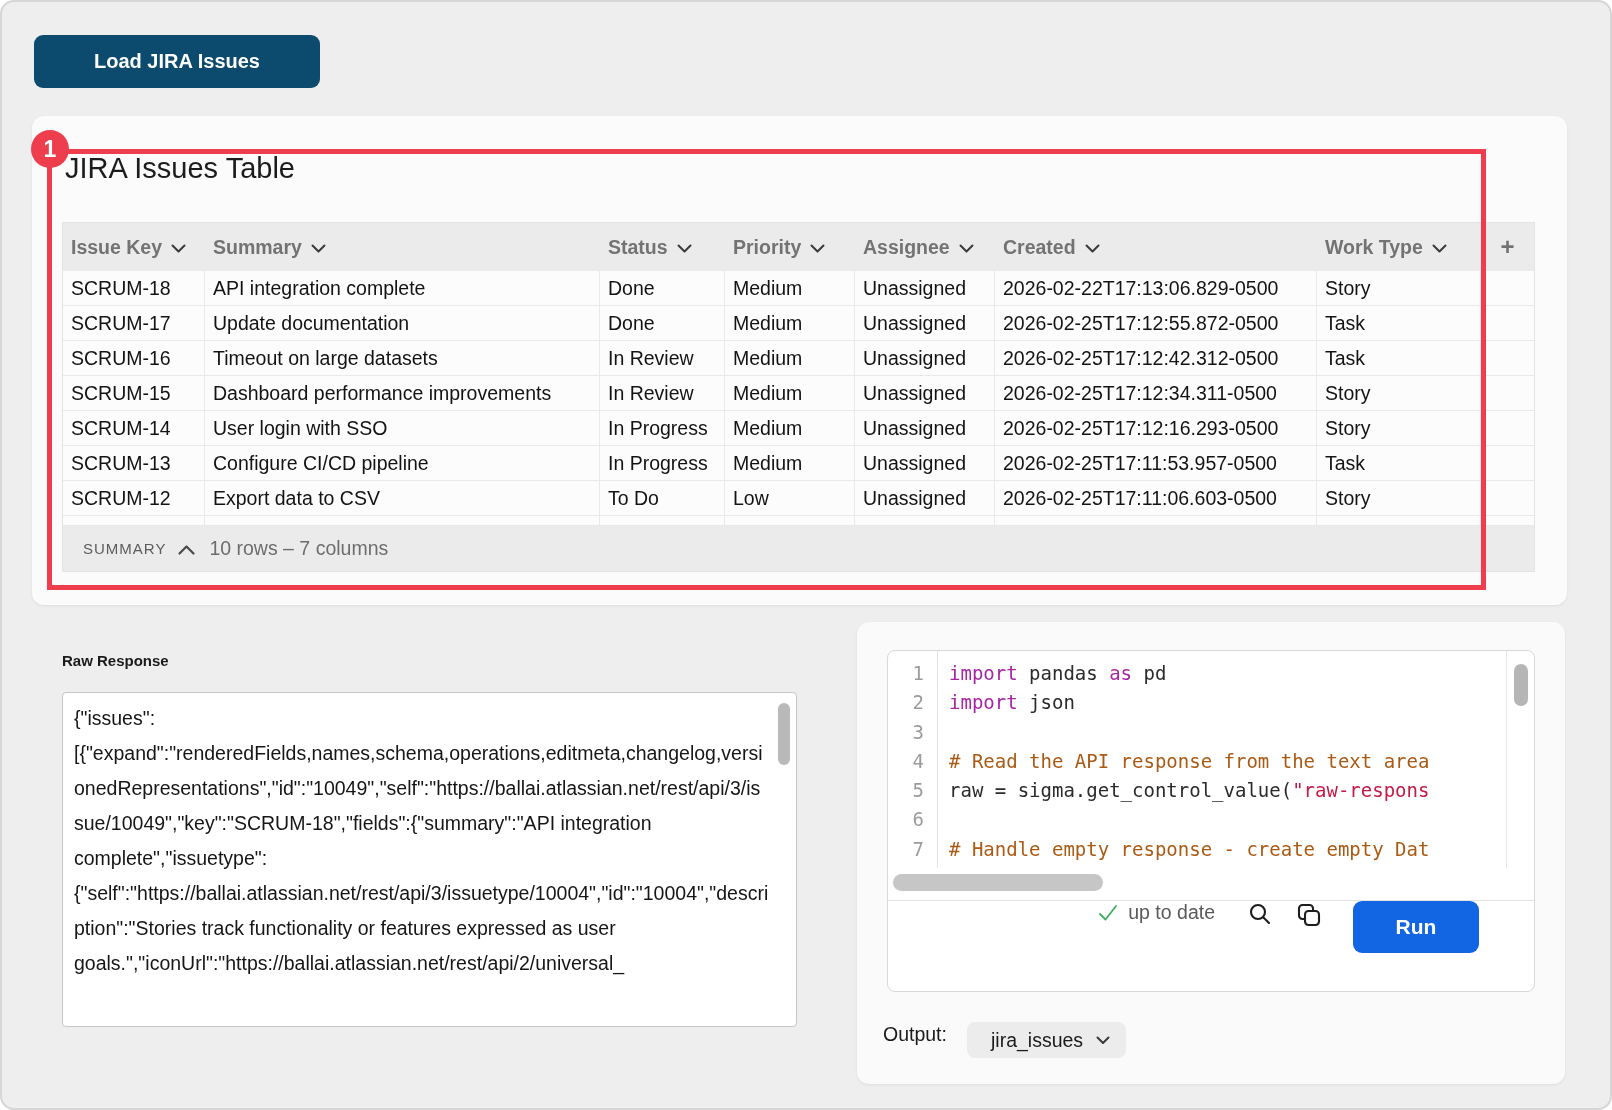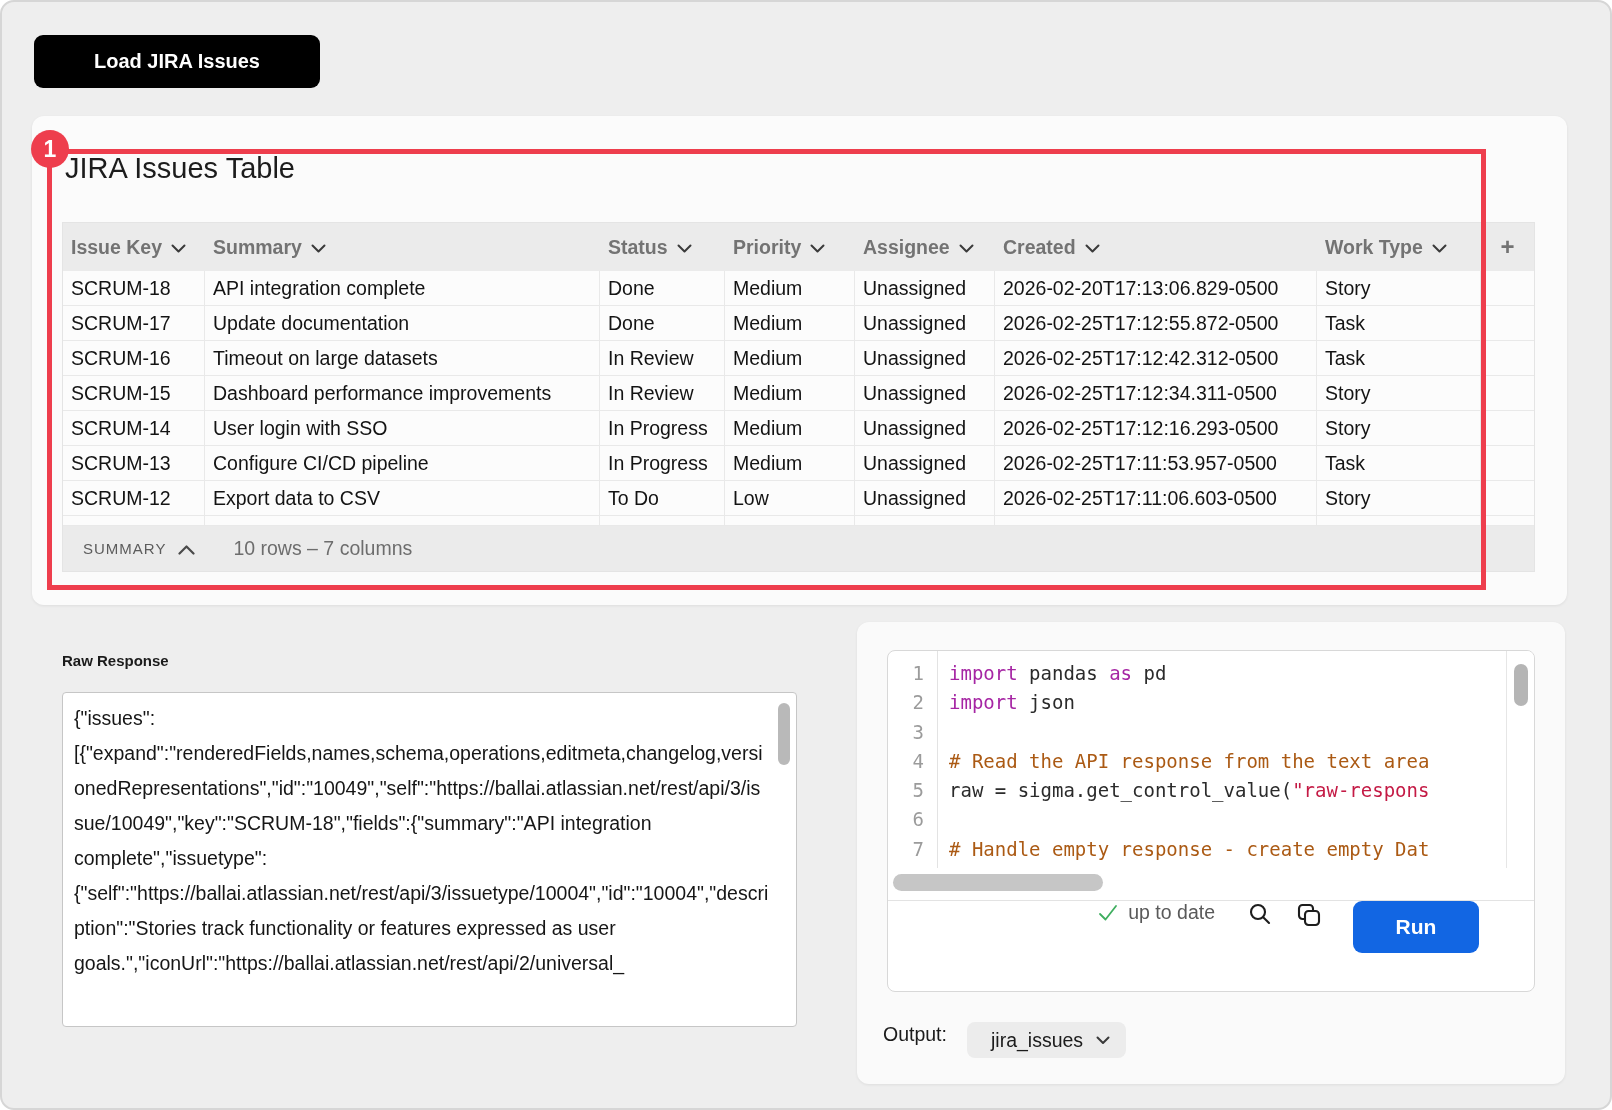--- a/index.html
+++ b/index.html
@@ -5,21 +5,21 @@
   html,body{margin:0;padding:0;background:#ffffff;}
   *{box-sizing:border-box;}
   .page{
     position:relative;width:1612px;height:1110px;
     background:#eeeeee;border:2px solid #d6d6d6;border-radius:14px;
     font-family:"Liberation Sans",sans-serif;color:#1b1b1b;overflow:hidden;
   }
   
   .load-btn{
     position:absolute;left:32px;top:33px;width:286px;height:53px;
-    background:#000000;color:#ffffff;border:none;border-radius:9px;
+    background:#0c4a6e;color:#ffffff;border:none;border-radius:9px;
     font-family:"Liberation Sans",sans-serif;font-size:20px;font-weight:bold;cursor:pointer;
   }
   
   .table-card{
     position:absolute;left:30px;top:114px;width:1535px;height:489px;
     background:#fbfbfb;border-radius:12px;box-shadow:0 1px 3px rgba(0,0,0,0.07);padding-left:35px;
   }
   .card-title{
     position:absolute;left:33px;top:36px;margin:0;
     font-size:29px;font-weight:400;color:#1c1c1c;
@@ -48,21 +48,21 @@
   }
   .td:last-child{border-right:none;}
   .summary-bar{
     height:45px;background:#ebebeb;display:flex;align-items:center;
     padding-left:20px;gap:14px;
   }
   .summary-label{
     font-size:15px;letter-spacing:1px;color:#5c5c5c;font-weight:400;
     display:flex;align-items:center;gap:12px;cursor:pointer;
   }
-  .summary-text{font-size:19.5px;color:#6d6d6d;margin-left:24px;}
+  .summary-text{font-size:19.5px;color:#6d6d6d;}
   
   .red-rect{
     position:absolute;left:45px;top:147px;width:1439px;height:441px;
     border:5px solid #ee3e4d;pointer-events:none;
   }
   .red-badge{
     position:absolute;left:29px;top:128px;width:38px;height:38px;border-radius:50%;
     background:#ee3e4d;color:#ffffff;font-size:23px;font-weight:bold;
     display:flex;align-items:center;justify-content:center;pointer-events:none;
   }
@@ -197,21 +197,21 @@
           </div>
           <div class="th plus">+</div>
         </div>
       <div id="table-body">
           <div class="tr">
             <div class="td">SCRUM-18</div>
             <div class="td">API integration complete</div>
             <div class="td">Done</div>
             <div class="td">Medium</div>
             <div class="td">Unassigned</div>
-            <div class="td">2026-02-20T17:13:06.829-0500</div>
+            <div class="td">2026-02-22T17:13:06.829-0500</div>
             <div class="td">Story</div>
             <div class="td"></div>
           </div>
           <div class="tr">
             <div class="td">SCRUM-17</div>
             <div class="td">Update documentation</div>
             <div class="td">Done</div>
             <div class="td">Medium</div>
             <div class="td">Unassigned</div>
             <div class="td">2026-02-25T17:12:55.872-0500</div>

